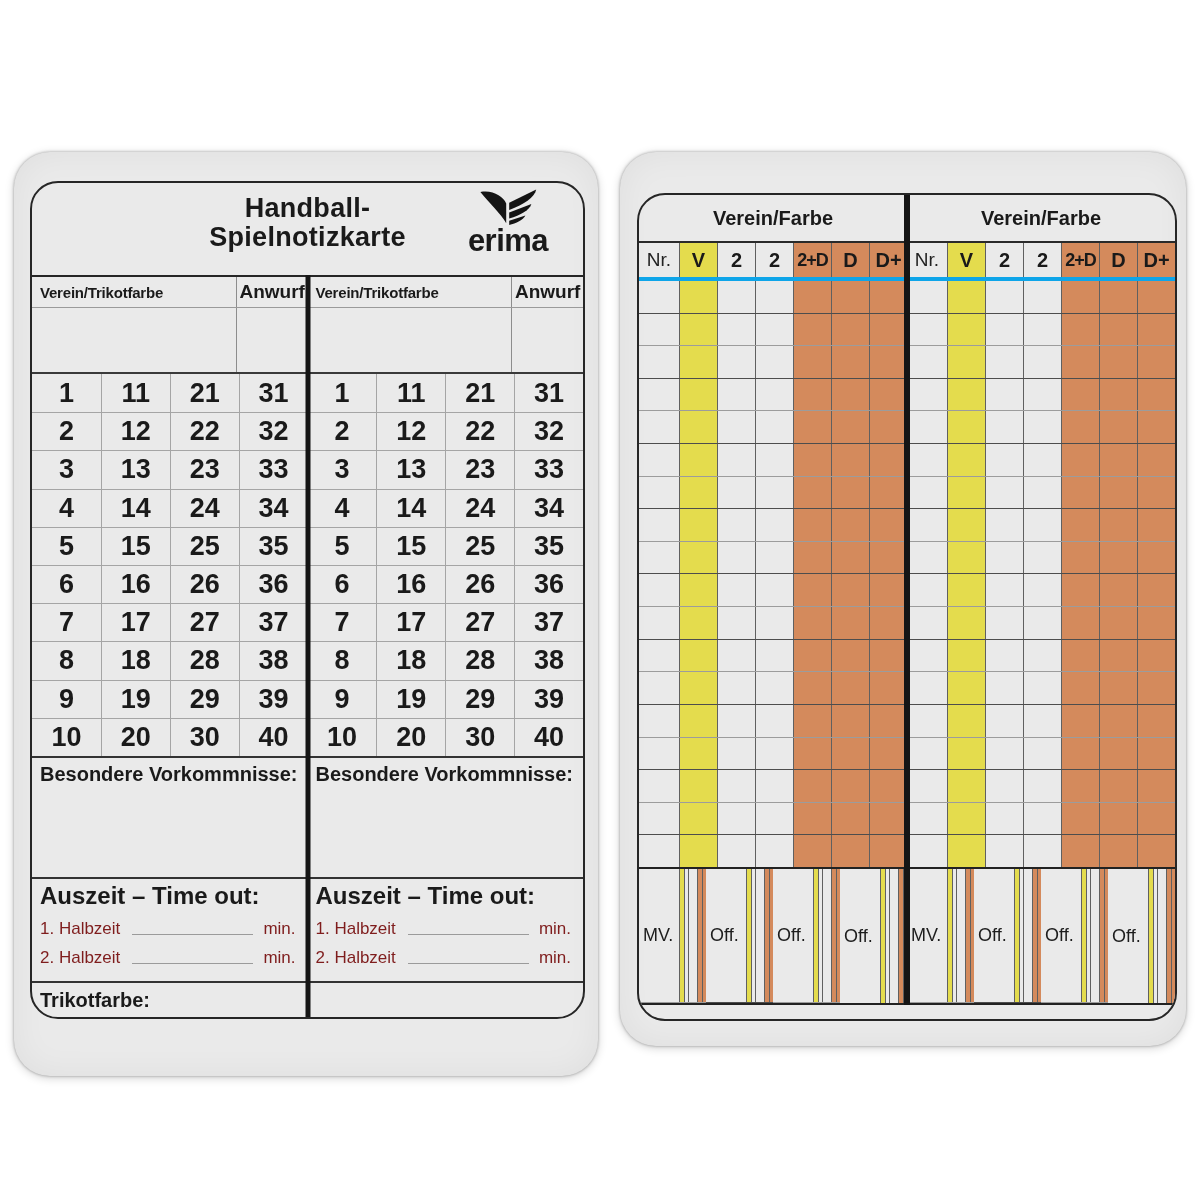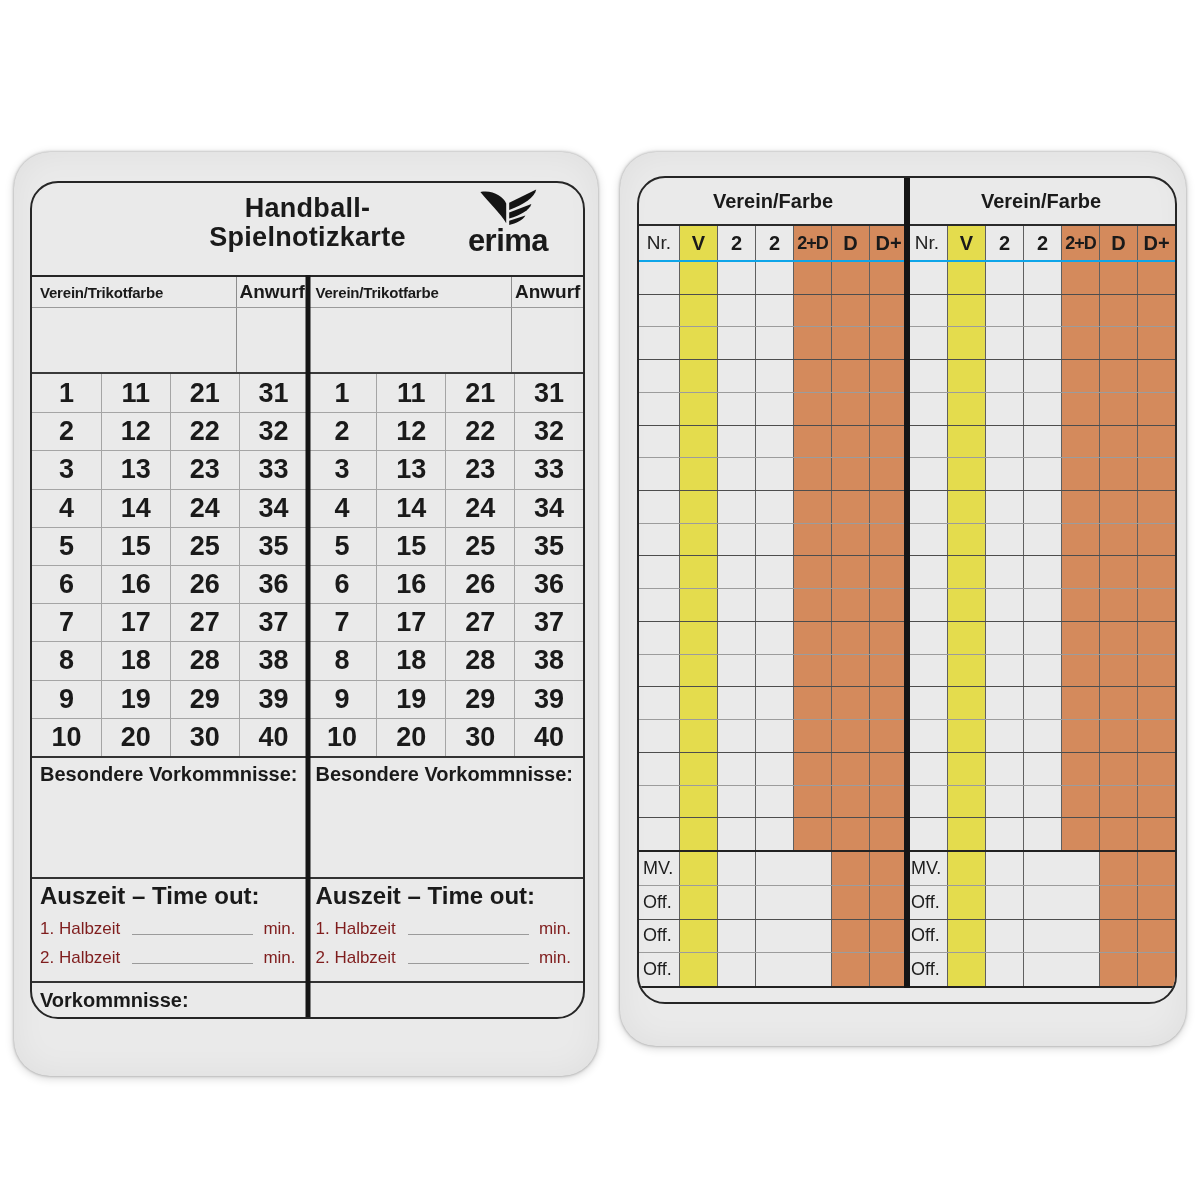--- a/index.html
+++ b/index.html
@@ -12,21 +12,21 @@
     position:absolute;background:#eaeaea;border-radius:36px;
     box-shadow:0 0 3px rgba(0,0,0,.35), 0 2px 10px rgba(0,0,0,.18), inset 0 0 35px rgba(0,0,0,.05);
   }
   #front-card{left:14px;top:152px;width:584px;height:924px;}
   #back-card{left:620px;top:152px;width:566px;height:894px;}
   .pborder{
     position:absolute;border:2.5px solid #262626;border-radius:28px;
     box-sizing:border-box;overflow:hidden;
   }
   #front-card .pborder{left:16px;top:29px;width:555px;height:838px;}
-  #back-card .pborder{left:17px;top:24px;width:540px;height:828px;}
+  #back-card .pborder{left:17px;top:41px;width:540px;height:828px;}
 
   
   .f-title-area{height:92px;position:relative;}
   .f-title{padding-top:11px;font-size:27px;font-weight:bold;line-height:1.06;text-align:center;letter-spacing:.3px;}
   .f-logo{position:absolute;top:5px;right:14px;width:122px;text-align:center;}
   .f-logo svg{width:60px;height:38px;display:block;margin:0 auto;}
   .f-wordmark{font-size:31px;font-weight:bold;letter-spacing:-.5px;line-height:1;margin-top:-1px;}
   .f-table{position:absolute;top:92px;left:0;right:0;bottom:0;display:flex;flex-direction:column;border-top:2.5px solid #262626;}
   .f-row{display:flex;flex-shrink:0;}
   .f-half{width:50%;display:flex;position:relative;}
@@ -47,33 +47,33 @@
   .to-row{display:flex;align-items:flex-end;margin-top:9px;font-size:17px;color:#7f1d1d;}
   .to-fill{flex:1;border-bottom:1.5px solid #9b9b9b;margin:0 10px 4px 12px;height:8px;}
   .f-result-row{flex:1;}
   .result-label{font-weight:bold;font-size:20px;padding:6px 0 0 8px;}
   .f-divider{position:absolute;top:92px;bottom:0;left:50%;transform:translateX(-50%);width:5px;background:#151515;z-index:6;}
 
   
   .b-cols{display:flex;height:100%;}
   .b-half{width:50%;display:flex;flex-direction:column;}
   .b-header{height:46px;flex-shrink:0;border-bottom:2px solid #2a2a2a;display:flex;align-items:center;justify-content:center;font-weight:bold;font-size:20px;}
-  .colhead{height:34px;flex-shrink:0;display:grid;grid-template-columns:40px repeat(6,1fr);border-bottom:2px solid #0ea5e9;}
+  .colhead{height:34px;flex-shrink:0;display:grid;grid-template-columns:40px repeat(6,1fr);border-bottom:4px solid #0ea5e9;}
   .hcell{display:flex;align-items:center;justify-content:center;font-weight:bold;font-size:20px;border-left:1px solid #5f5f5f;box-sizing:border-box;}
   .hcell.first{border-left:none;font-weight:normal;font-size:19px;color:#222;}
   .hcell.narrowtxt{font-size:18px;letter-spacing:-1px;}
   .bbody{flex:1;display:flex;flex-direction:column;}
   .brow{flex:1;display:grid;grid-template-columns:40px repeat(6,1fr);border-bottom:1px solid #9c9c9c;}
   .brow.dark{border-bottom-color:#4d4d4d;}
   .brow:last-child{border-bottom:none;}
   .bcell{border-left:1px solid #606060;box-sizing:border-box;}
   .bcell.first{border-left:none;}
   .col-v{background:var(--hl-yellow,#e4dc4d);}
   .col-o{background:var(--hl-orange,#d48a5c);}
-  .bfoot{height:134px;flex-shrink:0;border-top:2.5px solid #222;border-bottom:2.5px solid #222;display:flex;flex-direction:column;box-sizing:content-box;}
+  .bfoot{height:134px;flex-shrink:0;border-top:2.5px solid #222;border-bottom:2.5px solid #222;display:flex;flex-direction:row;box-sizing:content-box;}
   .frow{flex:1;display:grid;grid-template-columns:40px repeat(6,1fr);border-bottom:1px solid #9c9c9c;}
   .frow.dark{border-bottom-color:#4d4d4d;}
   .frow:last-child{border-bottom:none;}
   .fcell{border-left:1px solid #606060;box-sizing:border-box;}
   .fcell.first{border-left:none;display:flex;align-items:center;padding-left:4px;font-size:18px;color:#1d1d1d;}
   .fcell.span2{grid-column:span 2;}
   .b-strip{height:14px;flex-shrink:0;}
   .b-divider{position:absolute;top:0;height:calc(100% - 14px);left:50%;transform:translateX(-50%);width:6px;background:#151515;z-index:6;}
 </style>
 </head>
@@ -252,21 +252,21 @@
               <span>2. Halbzeit</span>
               <span class="to-fill"></span>
               <span>min.</span>
             </div>
           </div>
         </div>
       </div>
 
       <div class="f-row f-result-row">
         <div class="f-half">
-          <div class="result-label">Vorkommnisse:</div>
+          <div class="result-label">Trikotfarbe:</div>
         </div>
       </div>
 
     </div>
   </div>
 </div>
 
 <div class="card" id="back-card">
   <div class="pborder" style="position:absolute;">
     <div class="b-divider"></div>

